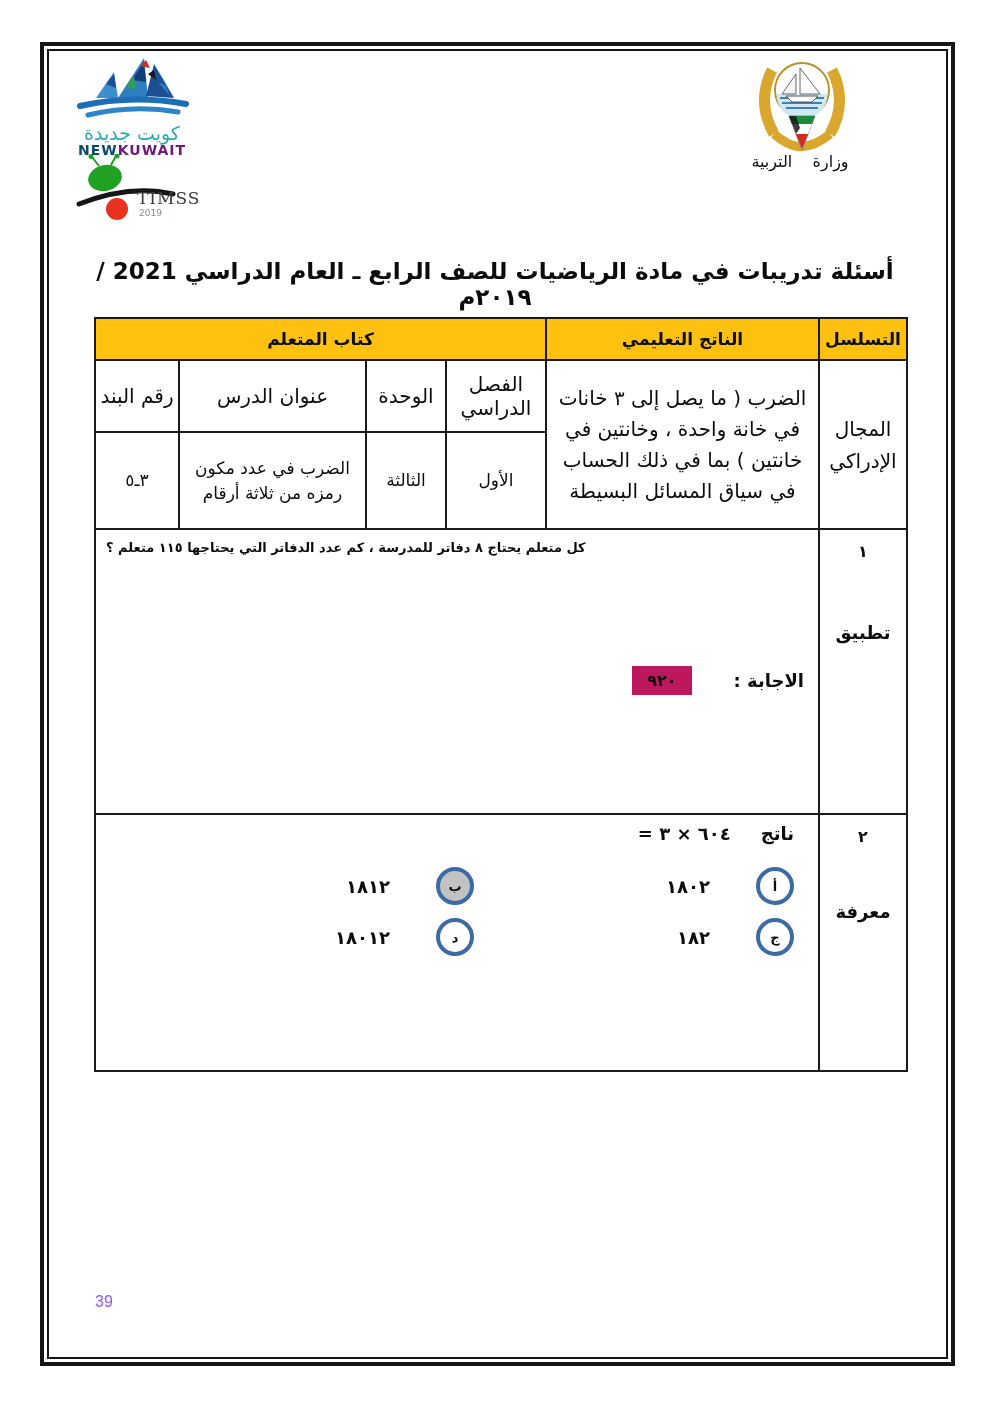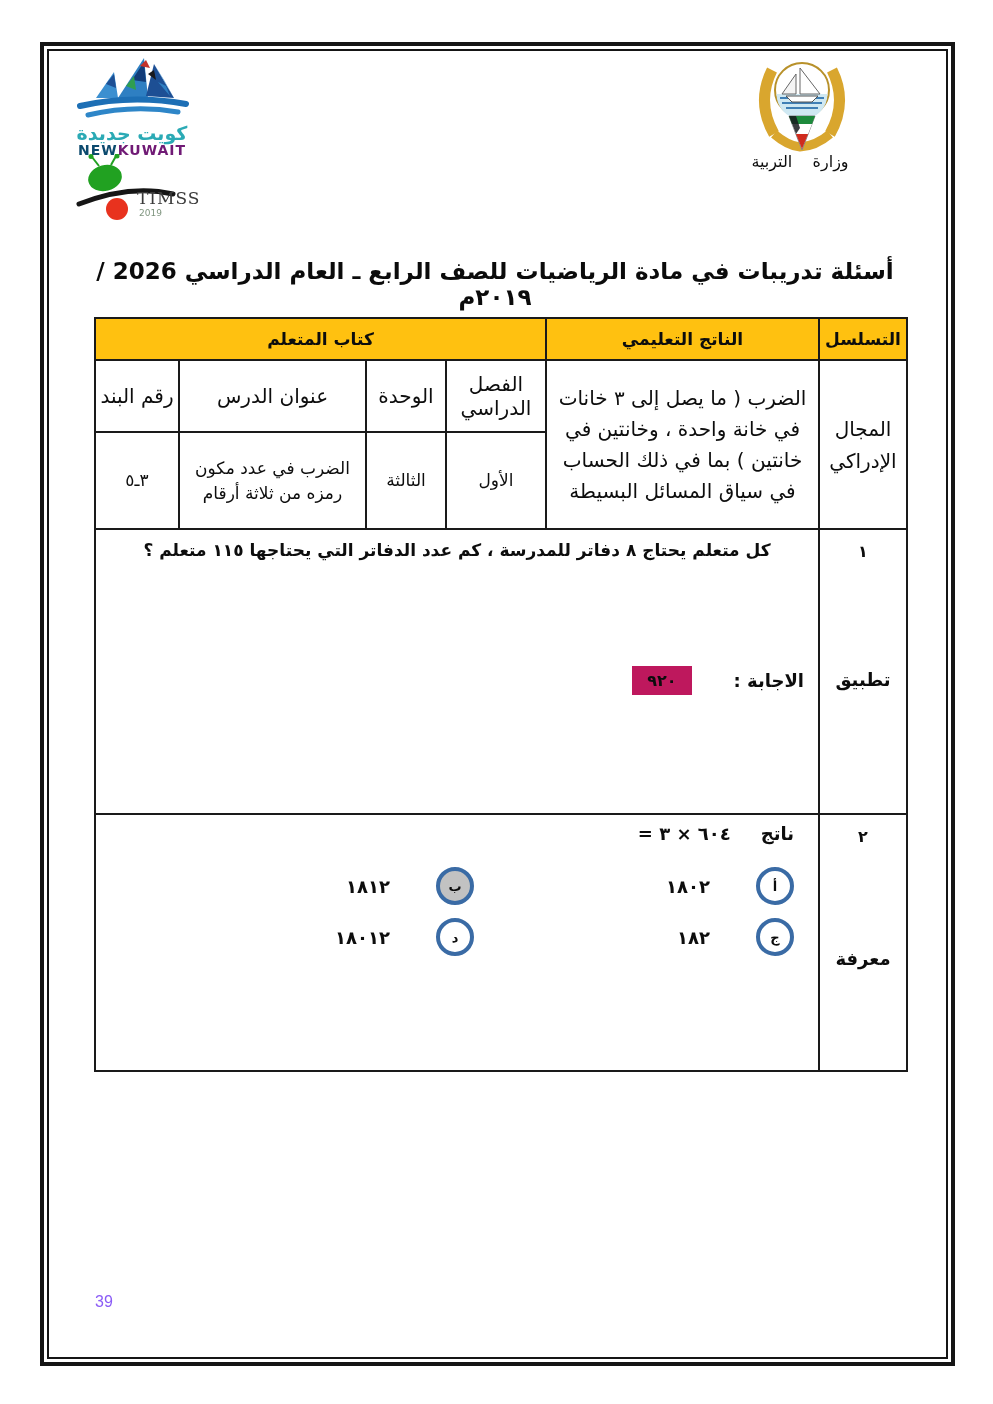--- a/index.html
+++ b/index.html
@@ -4,21 +4,21 @@
 <style>
   html,body{margin:0;padding:0;background:#ffffff;}
   .page{position:relative;width:993px;height:1404px;background:#ffffff;overflow:hidden;
         font-family:"DejaVu Sans",sans-serif;color:#0d0d0d;}
   
   .frame-outer{position:absolute;left:40px;top:42px;width:907px;height:1316px;border:4px solid #151515;}
   .frame-inner{position:absolute;left:3px;top:3px;right:3px;bottom:3px;border:2px solid #151515;}
 
   
   .nk-logo{position:absolute;left:62px;top:52px;width:140px;height:112px;text-align:center;}
-  .nk-arabic{font-size:19px;font-weight:bold;color:#2baab5;direction:rtl;line-height:1;margin-top:-2px;}
+  .nk-arabic{font-size:19px;font-weight:normal;color:#2baab5;direction:rtl;line-height:1;margin-top:-2px;}
   .nk-latin{font-size:14px;font-weight:bold;letter-spacing:1px;line-height:1.1;}
   .nk-latin .nk-new{color:#0c4a6e;}
   .nk-latin .nk-kuwait{color:#701a75;}
   .timss-logo{position:absolute;left:75px;top:154px;width:125px;height:72px;}
   .emblem{position:absolute;left:756px;top:54px;width:92px;height:102px;}
   .ministry{position:absolute;left:650px;top:152px;width:300px;text-align:center;direction:rtl;}
   .ministry .m1{font-size:16px;white-space:pre;line-height:1.3;}
   .ministry .m2{font-size:15px;line-height:1.4;}
 
   
@@ -32,25 +32,25 @@
                 font-size:17px;padding:2px;}
   td.yellow{background:#ffc110;font-weight:bold;font-size:20px;height:36px;}
   tr.subhead td{height:66px;font-size:20px;}
   tr.content td{height:91px;font-size:17px;line-height:1.45;}
   td.outcome{font-size:16.5px;line-height:1.55;padding:4px 6px;margin-left:36px;}
   td.domain{font-size:17px;line-height:1.6;}
   td.qcell{position:relative;vertical-align:top;text-align:right;}
   tr.qrow1 td{height:279px;}
   tr.qrow2 td{height:251px;}
   .seq-num{position:absolute;top:12px;left:0;right:0;text-align:center;font-weight:bold;font-size:16px;}
-  .seq-cat{position:absolute;left:0;right:0;text-align:center;font-weight:bold;font-size:18px;margin-top:47px;}
+  .seq-cat{position:absolute;left:0;right:0;text-align:center;font-weight:bold;font-size:18px;}
   .seq-cat.c1{top:92px;}
   .seq-cat.c2{top:86px;}
-  .q-text{position:absolute;top:10px;right:10px;left:10px;font-weight:bold;font-size:17px;
-          direction:rtl;text-align:center;}
+  .q-text{position:absolute;top:10px;right:10px;left:10px;font-weight:bold;font-size:13px;
+          direction:rtl;text-align:left;}
   .answer-line{position:absolute;top:136px;right:14px;direction:rtl;font-weight:bold;font-size:18px;
                display:flex;align-items:center;gap:42px;}
   .answer-box{background:#be185d;font-size:16px;font-weight:bold;padding:5px 15px;letter-spacing:2px;}
   .q2-line{position:absolute;top:8px;right:24px;direction:rtl;font-weight:bold;font-size:18px;
            display:flex;align-items:center;gap:30px;}
   .options{position:absolute;top:52px;right:24px;direction:rtl;display:grid;
            grid-template-columns:320px 320px;row-gap:13px;}
   .option{display:flex;align-items:center;gap:46px;direction:rtl;}
   .opt-circle{width:30px;height:30px;border:4px solid #3a6ba5;border-radius:50%;background:#ffffff;
               display:flex;align-items:center;justify-content:center;font-size:13px;font-weight:bold;}
@@ -124,21 +124,21 @@
       <polygon points="36,70 56,70 52,80 40,80" fill="#ffffff"></polygon>
       <polygon points="40,80 52,80 46,95" fill="#cf2b1e"></polygon>
       <polygon points="33,62 40,62 44,74 40,80" fill="#18191d" opacity="0.85"></polygon>
     </svg>
   </div>
 
   <div class="ministry">
     <div class="m1">وزارة    التربية</div>
   </div>
 
-  <div class="doc-title">أسئلة تدريبات في مادة الرياضيات للصف الرابع ـ العام الدراسي 2026 / ٢٠١٩م</div>
+  <div class="doc-title">أسئلة تدريبات في مادة الرياضيات للصف الرابع ـ العام الدراسي 2021 / ٢٠١٩م</div>
 
   <table class="main">
     <colgroup>
       <col style="width:88px">
         <col style="width:273px">
         <col style="width:100px">
       <col style="width:80px">
         <col style="width:187px">
         <col style="width:84px">
     </colgroup>

